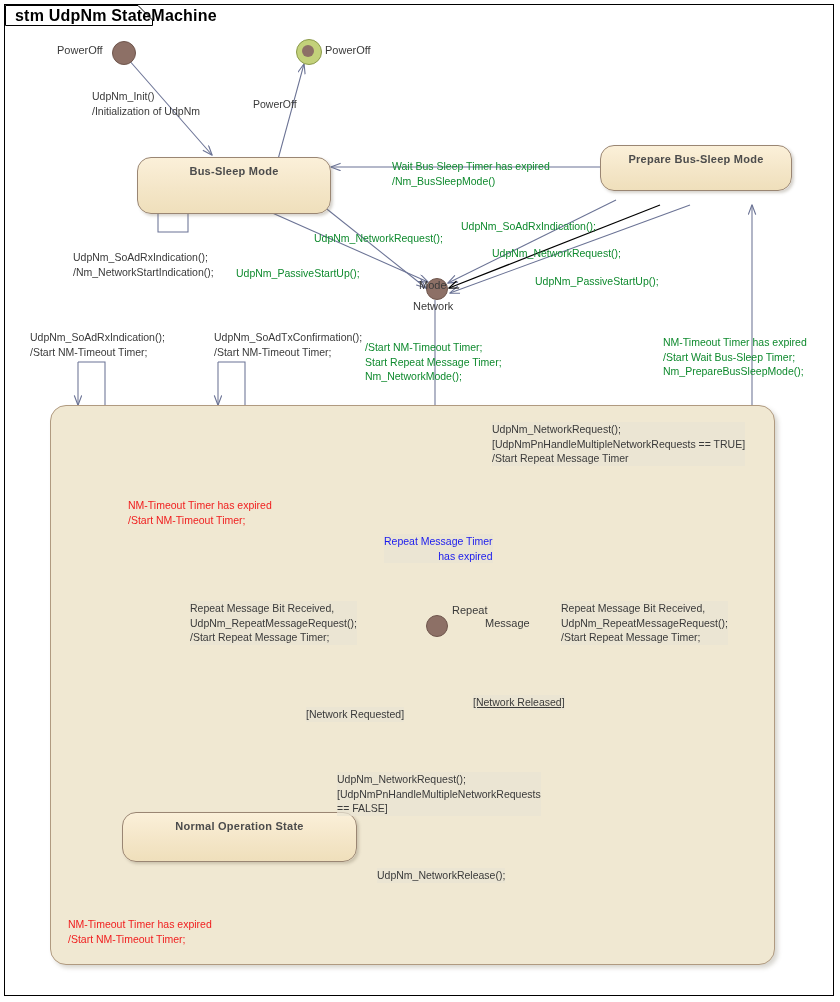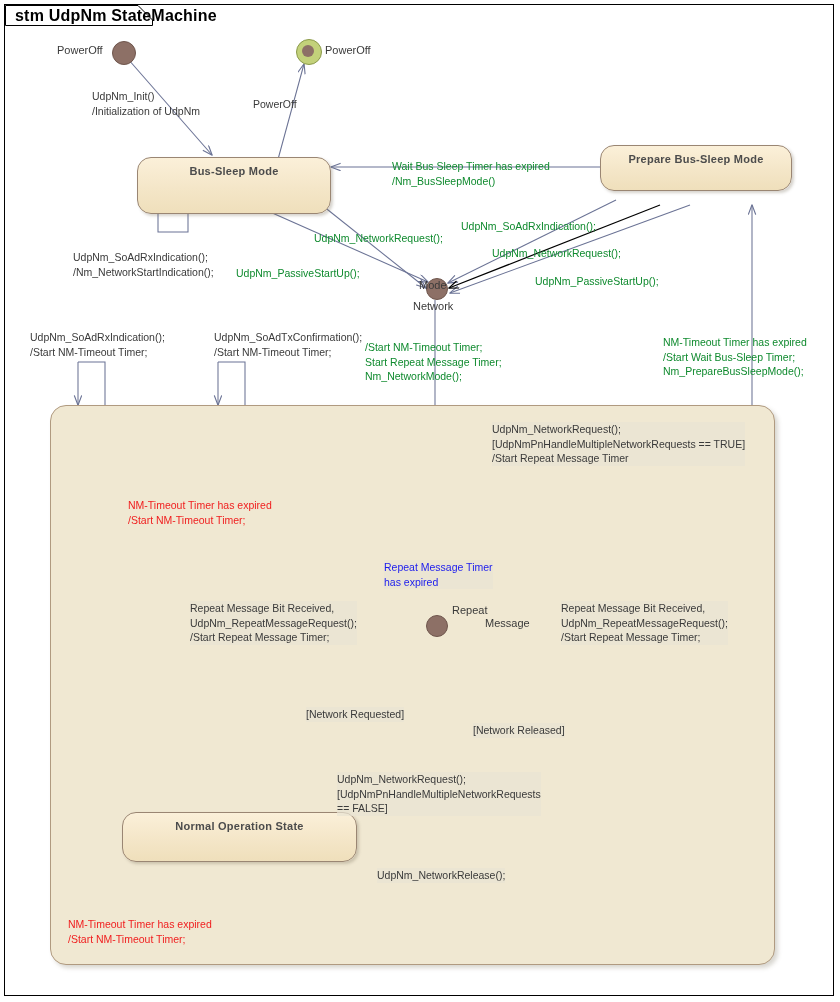--- a/index.html
+++ b/index.html
@@ -279,34 +279,34 @@
   <div class="edge-label dark" style="left:186px; top:330px;margin-left:28px;">UdpNm_SoAdTxConfirmation();
 /Start NM-Timeout Timer;</div>
 
   <div class="edge-label dark shade" style="left:492px; top:422px;">UdpNm_NetworkRequest();
 [UdpNmPnHandleMultipleNetworkRequests == TRUE]
 /Start Repeat Message Timer</div>
 
   <div class="edge-label red" style="left:128px; top:498px;">NM-Timeout Timer has expired
 /Start NM-Timeout Timer;</div>
 
-  <div class="edge-label blue shade" style="left:384px; top:560px; text-align:left;">Repeat Message Timer
+  <div class="edge-label blue shade" style="left:384px; top:534px; text-align:right;">Repeat Message Timer
 has expired</div>
 
   <div class="edge-label dark shade" style="left:190px; top:601px;">Repeat Message Bit Received,
 UdpNm_RepeatMessageRequest();
 /Start Repeat Message Timer;</div>
 
   <div class="edge-label dark shade" style="left:561px; top:601px;">Repeat Message Bit Received,
 UdpNm_RepeatMessageRequest();
 /Start Repeat Message Timer;</div>
 
   <div class="edge-label dark shade" style="left:306px; top:707px;">[Network Requested]</div>
 
-  <div class="edge-label dark shade" style="left:473px; top:723px;">[Network Released]</div>
+  <div class="edge-label dark shade" style="left:473px; top:695px;text-decoration:underline;">[Network Released]</div>
 
   <div class="edge-label dark shade" style="left:337px; top:772px;">UdpNm_NetworkRequest();
 [UdpNmPnHandleMultipleNetworkRequests
 == FALSE]</div>
 
   <div class="edge-label dark shade" style="left:377px; top:868px;">UdpNm_NetworkRelease();</div>
 
   <div class="edge-label red" style="left:68px; top:917px;">NM-Timeout Timer has expired
 /Start NM-Timeout Timer;</div>
 

